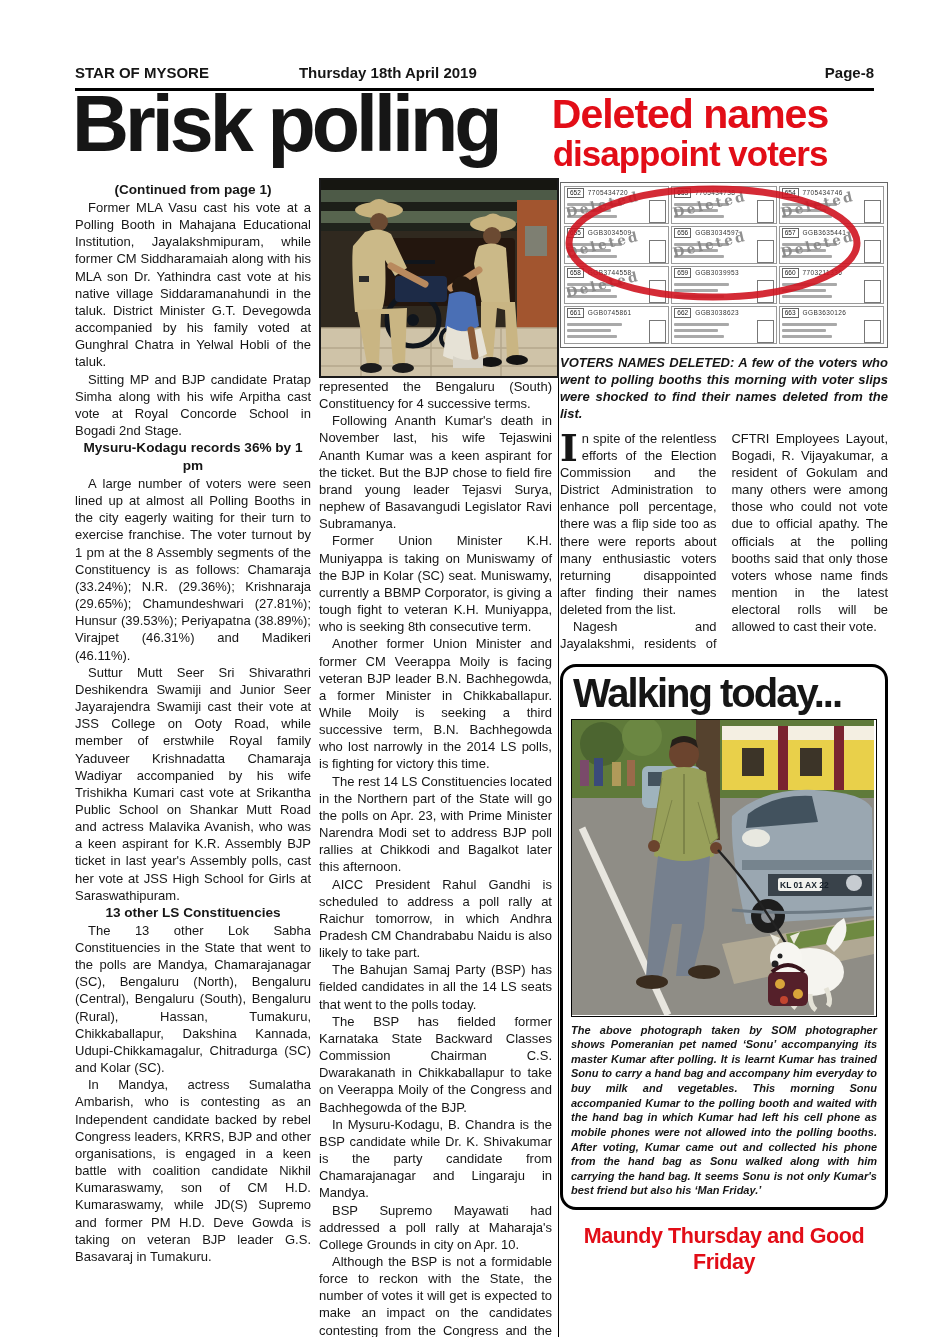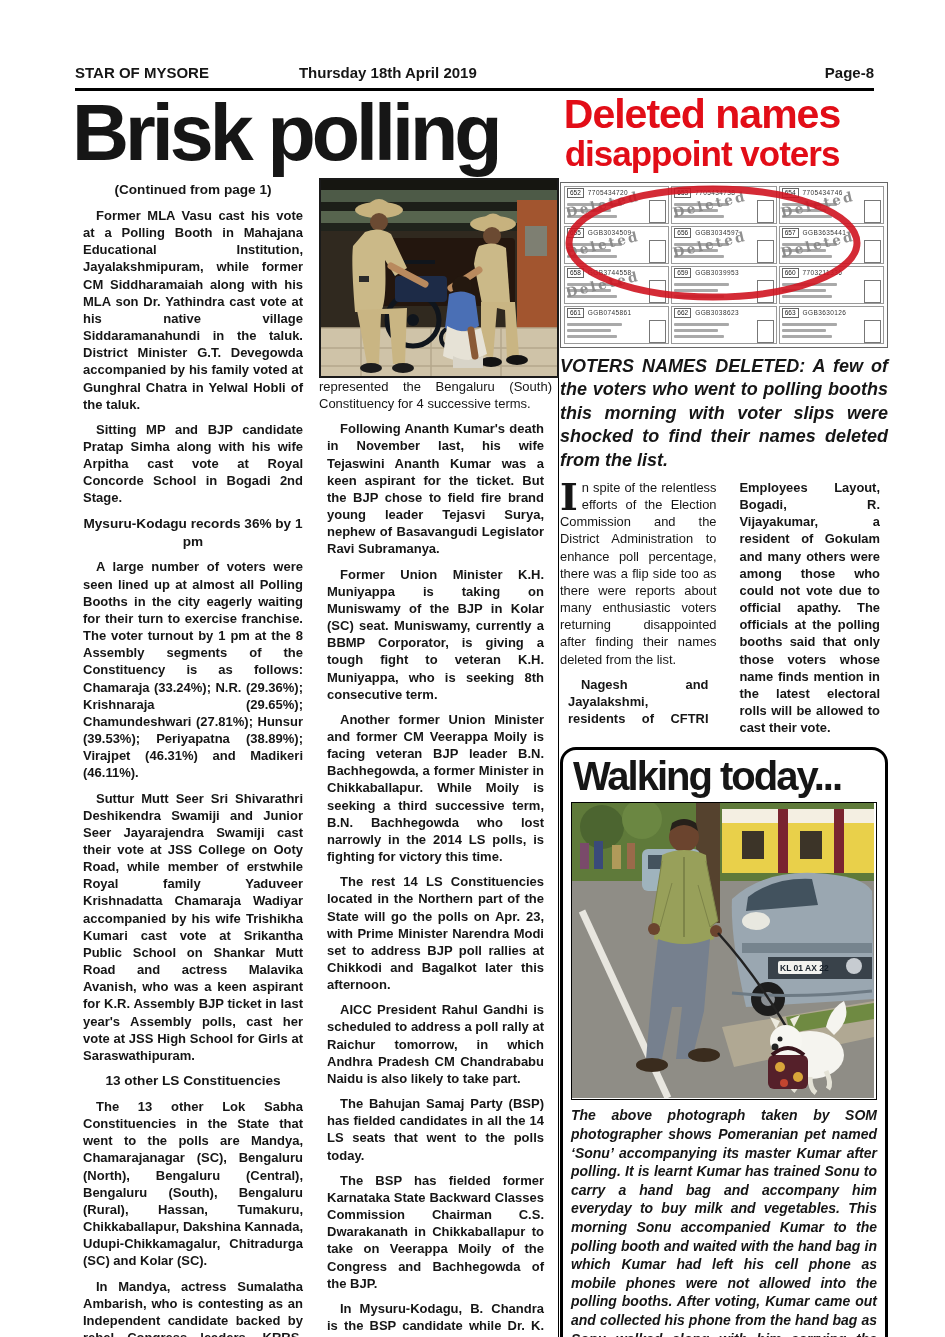--- a/index.html
+++ b/index.html
@@ -4,31 +4,31 @@
 <style>
   html,body{margin:0;padding:0;background:#fff;}
   .page{position:relative;width:931px;height:1337px;background:#fff;overflow:hidden;
         font-family:"Liberation Sans",sans-serif;color:#161616;}
   
   .hdr{position:absolute;left:75px;right:57px;top:64px;border-bottom:3px solid #000;
        padding-bottom:7px;display:flex;align-items:baseline;font-weight:bold;font-size:15px;}
   .hdr .date{margin-left:90px;}
   .hdr .pg{margin-left:auto;}
   
-  .brisk{position:absolute;left:72px;top:93px;font-size:79px;font-weight:bold;
+  .brisk{position:absolute;left:72px;top:84px;font-size:79px;font-weight:bold;
          letter-spacing:-4px;line-height:1;white-space:nowrap;}
-  .dhead{position:absolute;left:536px;top:94px;width:332px;text-align:center;font-weight:bold;}
+  .dhead{position:absolute;left:524px;top:94px;width:332px;text-align:center;font-weight:bold;}
   .dhead .l1{font-size:41px;letter-spacing:-1px;line-height:1;}
   .dhead .l2{font-size:35px;letter-spacing:-1px;line-height:1.1;}
   
   .col{position:absolute;text-align:justify;font-size:13px;line-height:1.32;}
   .col1{left:75px;top:181px;width:236px;}
   .col2{left:319px;top:178px;width:240px;}
   .col3{left:560px;top:182px;width:328px;}
-  p.para{margin:8px;text-indent:13px;font-weight:bold;}
+  p.para{margin:0;text-indent:13px;}
   p.cont{margin:0;}
   p.subhead{margin:0;font-weight:bold;text-align:center;text-indent:0;font-size:13.6px;}
   
   .pframe{border:2px solid #1a1a1a;height:200px;overflow:hidden;box-sizing:border-box;}
   .pframe svg{display:block;}
   .cap2{font-weight:bold;font-style:italic;text-align:center;font-size:12.8px;line-height:1.32;
         padding:4px 0 6px;border-bottom:2px solid #000;margin-bottom:6px;}
   .col2-text{border-right:1.5px solid #000;padding-right:6px;box-sizing:border-box;}
   
   .vfig{position:relative;border:1.5px solid #666;height:166px;padding:3px;box-sizing:border-box;background:#fdfdfd;}
@@ -40,30 +40,30 @@
   .vid{letter-spacing:.4px;color:#333;}
   .vbody{display:flex;justify-content:space-between;margin-top:2px;}
   .vlines i{display:block;height:2.5px;background:#a9a9a9;margin:3.5px 0;border-radius:1px;}
   .vlines i:nth-child(1){width:55px;}
   .vlines i:nth-child(2){width:44px;}
   .vlines i:nth-child(3){width:50px;}
   .vphoto{width:15px;height:21px;border:1px solid #777;background:#fff;}
   .vstamp{position:absolute;left:0;top:9px;transform:rotate(-13deg);font-size:13.5px;font-weight:bold;
           color:#858585;letter-spacing:2.5px;opacity:.9;font-family:"DejaVu Serif",serif;}
   .voverlay{position:absolute;inset:0;pointer-events:none;}
-  .figcap{font-style:italic;font-weight:bold;font-size:18px;margin:7px 0 7px;line-height:1.3;}
+  .figcap{font-style:italic;font-weight:bold;font-size:13px;margin:7px 0 7px;line-height:1.3;}
   
   .dart{column-count:2;column-gap:15px;font-size:12.9px;line-height:1.33;}
   .dropcap{float:left;font-size:38px;line-height:.8;font-weight:bold;padding:3px 4px 0 0;
            font-family:"DejaVu Serif",serif;}
   
   .wbox{border:3.5px solid #000;border-radius:16px;margin-top:11px;padding:4px 8px 9px;box-sizing:border-box;}
   .whead{font-size:40px;font-weight:bold;letter-spacing:-2px;line-height:1.1;margin:0 0 4px 2px;}
   .wframe{border:1.5px solid #000;height:298px;overflow:hidden;box-sizing:border-box;}
-  .wcap{font-weight:bold;font-style:italic;font-size:14px;line-height:1.33;margin-top:6px;text-align:justify;}
+  .wcap{font-weight:bold;font-style:italic;font-size:11px;line-height:1.33;margin-top:6px;text-align:justify;}
   
   .mhead{font-weight:bold;text-align:center;font-size:21.5px;line-height:1.22;margin-top:13px;letter-spacing:-0.4px;}
 </style>
 </head>
 <body>
 
 <div class="page">
 
   <div class="hdr">
     <span>STAR OF MYSORE</span>

